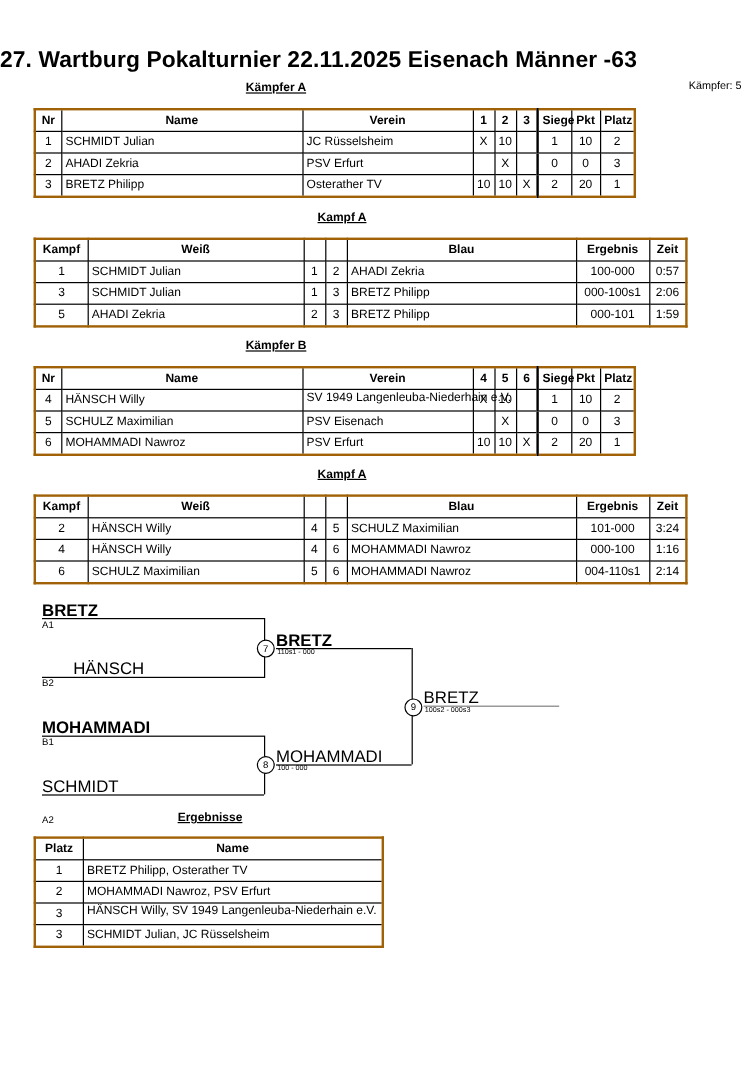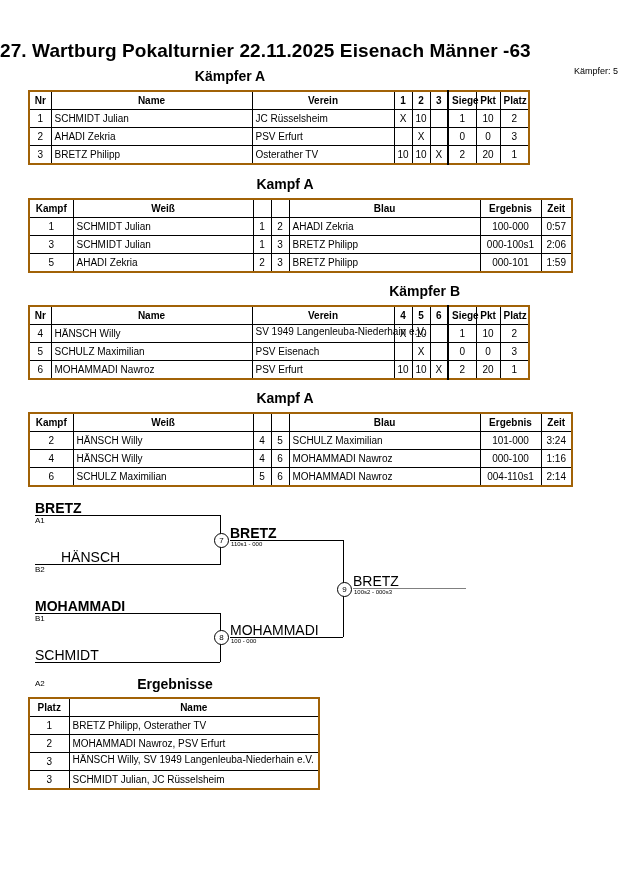--- a/index.html
+++ b/index.html
@@ -24,23 +24,24 @@
   }
   .fighters-count{
     position:absolute; right:12px; top:66px;
     font-size:9px;
     white-space:nowrap;
   }
 
   
   .caption{
     position:absolute;
-    font-size:14px; font-weight:bold;
+    font-size:10px; font-weight:bold;
     text-align:center;
     white-space:nowrap;
+    text-decoration:underline;
   }
 
   
   table.grid{
     position:absolute;
     border-collapse:collapse;
     font-size:10px;
     table-layout:fixed;
     background:#fff;
   }
@@ -213,21 +214,21 @@
         <td class="l">AHADI Zekria</td>
         <td class="c">2</td>
         <td class="c">3</td>
         <td class="l b">BRETZ Philipp</td>
         <td class="c">000-101</td>
         <td class="c">1:59</td>
       </tr>
     </tbody>
 </table>
 
-<div class="caption" style="left:0;top:283px;width:460px;text-align:right;">Kämpfer B</div>
+<div class="caption" style="left:0;top:283px;width:460px;">Kämpfer B</div>
 <table class="grid outer" id="pool-b" style="left:28px;top:305px;width:492px;">
   <colgroup>
     <col style="width:22px">
       <col style="width:201px">
       <col style="width:142px">
     <col style="width:18px">
       <col style="width:18px">
       <col style="width:18px">
     <col style="width:28px">
       <col style="width:24px">

